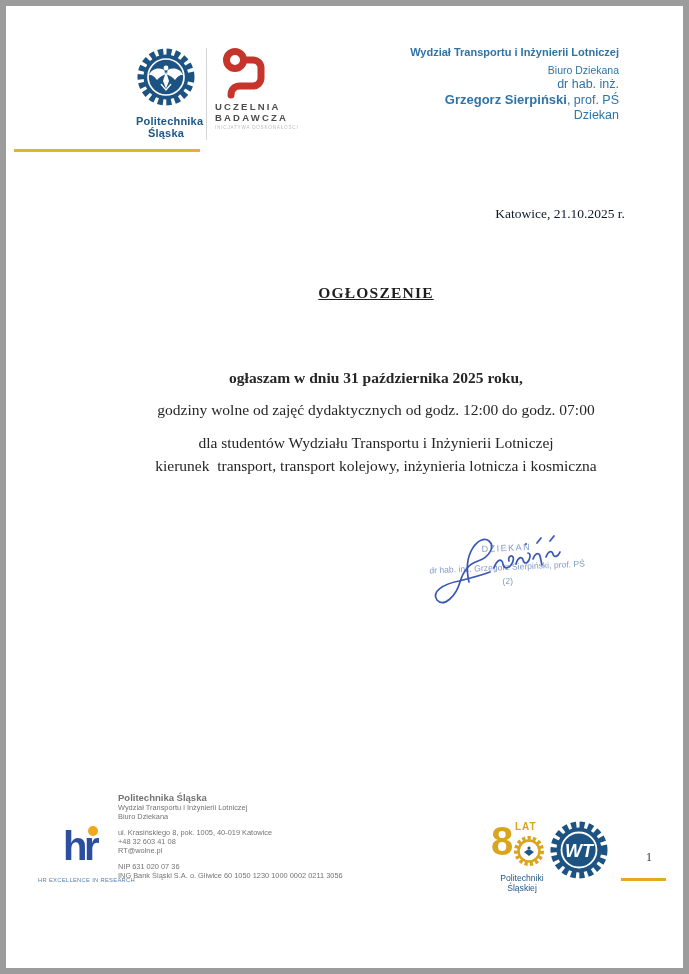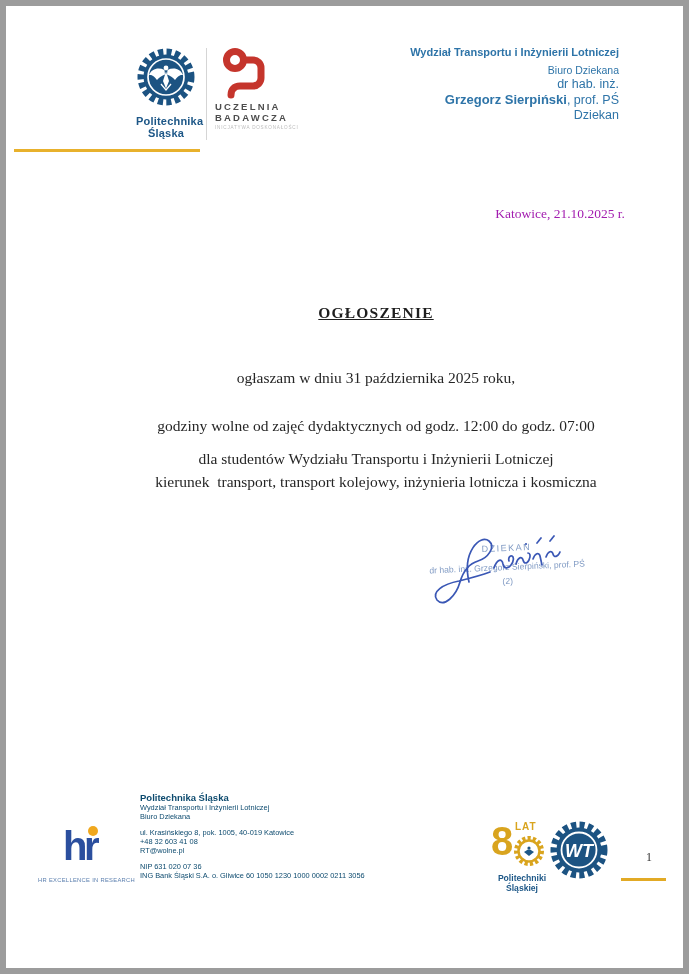--- a/index.html
+++ b/index.html
@@ -20,49 +20,49 @@
   .ub-l1,.ub-l2{color:#4d4d4d;font-size:9.5px;font-weight:bold;letter-spacing:2.2px;line-height:11px;}
   .ub-l3{color:#bcbcbc;font-size:4.6px;letter-spacing:.8px;margin-top:2px;white-space:nowrap;}
   .hdr-right{position:absolute;top:46px;right:70px;text-align:right;color:#2e74a8;}
   .hr-l1{font-size:11px;font-weight:bold;line-height:13px;}
   .hr-l2{font-size:10.5px;line-height:13px;margin-top:5px;}
   .hr-l3{font-size:12.5px;line-height:15px;}
   .hr-l4{font-size:12.5px;line-height:15px;}
   .hr-l4 .nm{font-weight:bold;font-size:13px;}
   .hr-l5{font-size:12.5px;line-height:15px;}
   .gold-rule-top{position:absolute;left:14px;top:149px;width:186px;height:3px;background:#e8b12c;}
-  .dateline{position:absolute;top:206px;right:64px;font-family:"Liberation Serif",serif;font-size:13.5px;color:#a21caf;}
+  .dateline{position:absolute;top:206px;right:64px;font-family:"Liberation Serif",serif;font-size:13.5px;color:#0f172a;}
   .doc-title-wrap{position:absolute;left:63px;right:0;top:284px;text-align:center;}
-  .doc-title{display:inline-block;font-family:"Liberation Serif",serif;font-size:15.5px;font-weight:bold;letter-spacing:1.2px;color:#1e1e1e;text-decoration:underline;margin-top:20px;}
+  .doc-title{display:inline-block;font-family:"Liberation Serif",serif;font-size:15.5px;font-weight:bold;letter-spacing:1.2px;color:#1e1e1e;text-decoration:underline;}
   .doc-body{position:absolute;left:63px;right:0;top:369px;text-align:center;font-family:"Liberation Serif",serif;font-size:15.5px;color:#262626;}
   .doc-body p{margin:0;white-space:pre-wrap;}
-  .doc-body .b1{margin-bottom:30px;}
+  .doc-body .b1{margin-bottom:14px;font-weight:bold;}
   .doc-body .b2{margin-bottom:15px;}
   .doc-body .b3{margin-bottom:5px;}
 
   
   .stamp{position:absolute;left:407px;top:543px;width:200px;text-align:center;color:rgba(111,141,188,.88);transform:rotate(-2.5deg);}
   .stamp-l1{font-size:9px;letter-spacing:1.5px;}
   .stamp-l2{font-size:8.6px;margin-top:9px;white-space:nowrap;}
   .stamp-l3{font-size:8.6px;margin-top:4px;}
   .sig{position:absolute;left:408px;top:528px;z-index:5;}
 
   
   .hr-logo{position:absolute;left:62px;top:822px;}
   .hr-caption{position:absolute;left:38px;top:877px;width:120px;font-size:5.8px;letter-spacing:.3px;color:#5b7fae;}
-  .foot-info{position:absolute;left:140px;top:792px;color:#0c4a6e;}
+  .foot-info{position:absolute;left:118px;top:792px;color:#737373;}
   .fi-name{font-size:9.5px;font-weight:bold;line-height:11px;}
   .fi-line{font-size:7.4px;line-height:9px;}
   .fi-gap{height:7px;}
   .anniv{position:absolute;left:489px;top:819px;width:66px;text-align:center;}
   .anniv-row{position:relative;height:52px;}
   .anniv-8{position:absolute;left:2px;top:2px;font-size:40px;line-height:40px;font-weight:bold;color:#d9a41e;font-family:"Liberation Sans",sans-serif;}
   .anniv-gear{position:absolute;left:24px;top:16px;}
   .anniv-lat{position:absolute;left:26px;top:2px;font-size:10px;font-weight:bold;color:#d9a41e;letter-spacing:1px;}
-  .anniv-caption{margin-top:2px;color:#1d5787;font-size:8.6px;line-height:10px;font-weight:bold;}
+  .anniv-caption{margin-top:2px;color:#1d5787;font-size:8.6px;line-height:10px;}
   .wt-logo{position:absolute;left:550px;top:821px;}
   .page-num{position:absolute;left:638px;top:850px;width:22px;text-align:center;font-family:"Liberation Serif",serif;font-size:12px;color:#333;}
   .gold-rule-bottom{position:absolute;left:621px;top:878px;width:45px;height:2.5px;background:#e2aa25;}
 </style>
 </head>
 <body>
 
 <div class="frame"></div>
 
 <div class="logo-psl">

